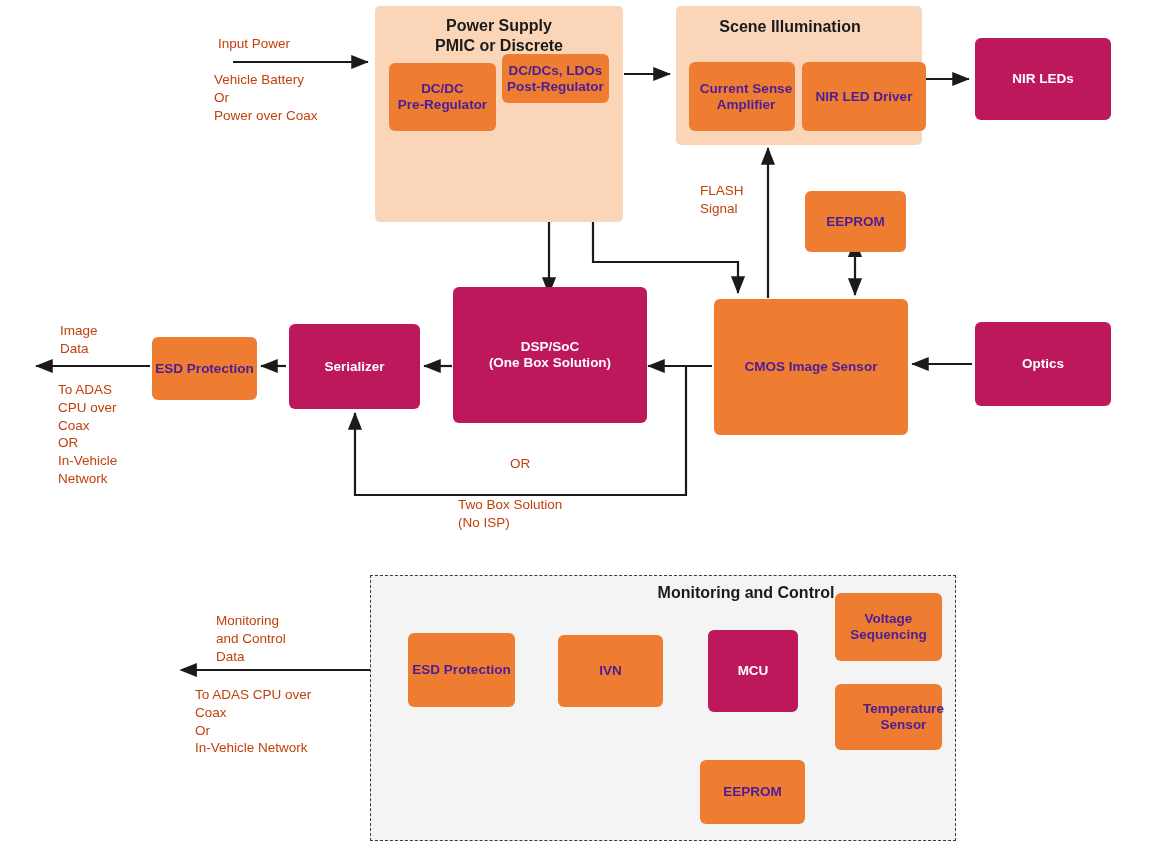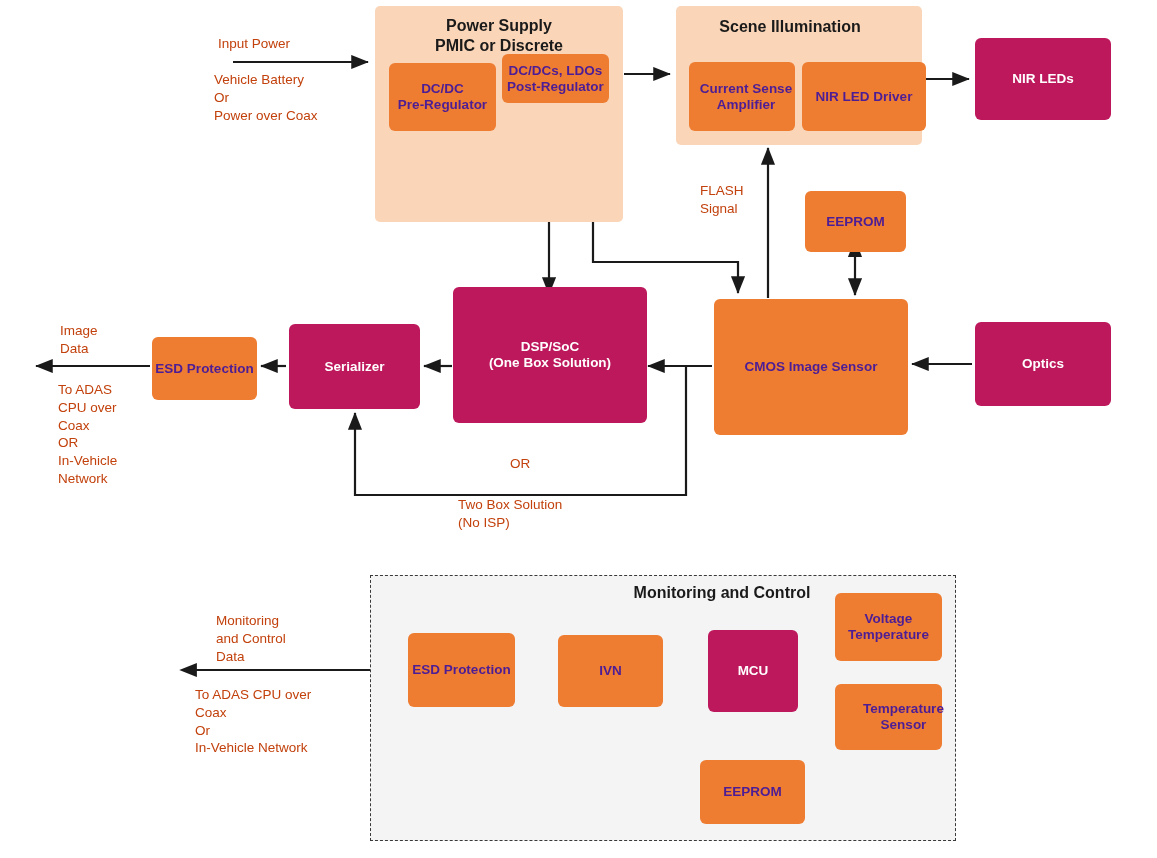--- a/index.html
+++ b/index.html
@@ -170,27 +170,27 @@
 CPU over
 Coax
 OR
 In-Vehicle
 Network</div>
   <div class="note" style="left:510px; top:455px; width:80px;">OR</div>
   <div class="note" style="left:458px; top:496px; width:184px;">Two Box Solution
 (No ISP)</div>
 
   <div class="dashed-zone" style="left:370px; top:575px; width:586px; height:266px;"></div>
-  <div class="group-title" style="left:370px; top:583px; width:704px;">Monitoring and Control</div>
+  <div class="group-title" style="left:370px; top:583px; width:704px;padding-left:24px;">Monitoring and Control</div>
 
   <div class="box box-orange" style="left:408px; top:633px; width:107px; height:74px;">ESD Protection</div>
   <div class="box box-orange" style="left:558px; top:635px; width:105px; height:72px;">IVN</div>
   <div class="box box-gray" style="left:708px; top:630px; width:90px; height:82px;">MCU</div>
   <div class="box box-orange" style="left:835px; top:593px; width:107px; height:68px;">Voltage
-Temperature</div>
+Sequencing</div>
   <div class="box box-orange" style="left:835px; top:684px; width:107px; height:66px;padding-left:30px;">Temperature
 Sensor</div>
   <div class="box box-orange" style="left:700px; top:760px; width:105px; height:64px;">EEPROM</div>
 
   <div class="note" style="left:216px; top:612px; width:160px;">Monitoring
 and Control
 Data</div>
   <div class="note" style="left:195px; top:686px; width:190px;">To ADAS CPU over
 Coax
 Or

